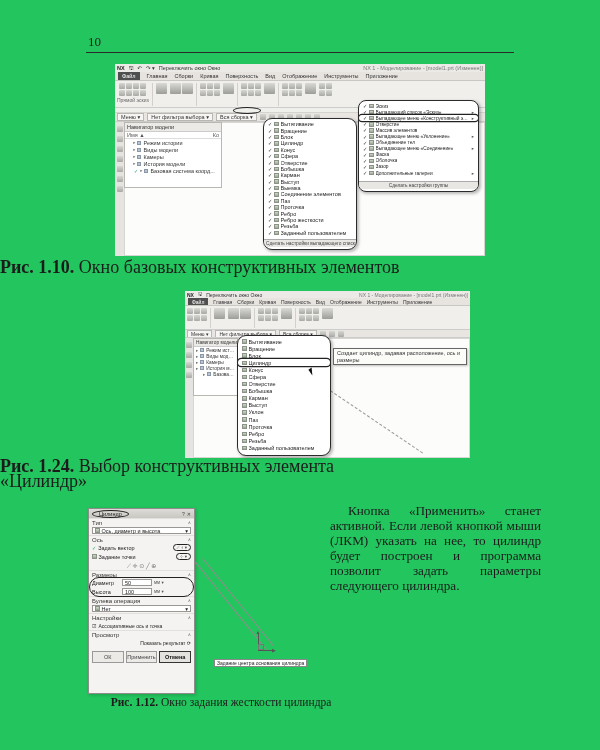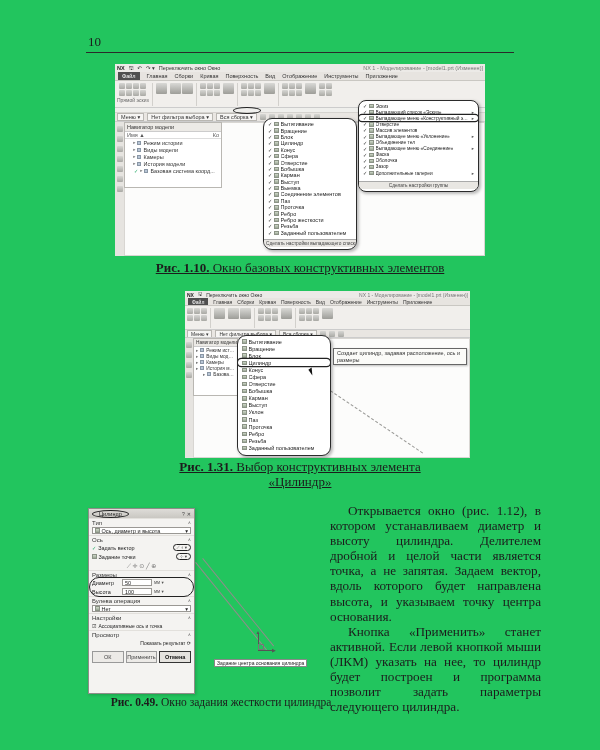--- a/index.html
+++ b/index.html
@@ -67,21 +67,21 @@
   .dash{position:absolute;border-top:1.2px dashed #9a9a97;transform-origin:left top;z-index:3;}
   .lead{position:absolute;border-top:1px solid #8e8e8a;transform-origin:left top;z-index:3;}
 
   
   .tip{position:absolute;background:#fbfbf8;border:1px solid #666;box-shadow:1px 1px 2px rgba(0,0,0,.25);
        font-size:5.5px;line-height:6.5px;padding:1px 3px;z-index:8;width:134px;}
   .cursor{position:absolute;width:0;height:0;border-left:4px solid #111;border-bottom:7px solid transparent;
           transform:rotate(-35deg);z-index:10;}
 
   
-  .cap{position:absolute;left:0;right:0;text-align:center;font-size:13px;line-height:15px;text-decoration:underline;}
+  .cap{position:absolute;left:0;right:0;font-size:18px;line-height:15px;}
   .cap b{font-weight:bold;}
   .cap3{position:absolute;left:83px;width:276px;text-align:center;font-size:11.5px;white-space:nowrap;}
   .bodytext{position:absolute;left:330px;top:503px;width:211px;font-size:13.2px;line-height:15.1px;
             text-align:justify;}
   .bodytext p{margin:0;text-indent:18px;}
 
   
   .dlg{position:absolute;left:88px;top:508px;width:107px;height:186px;background:#f4f3f1;
        border:1px solid #8f8d89;font-family:"Liberation Sans","DejaVu Sans",sans-serif;
        font-size:6px;color:#222;box-shadow:1px 1px 3px rgba(0,0,0,.2);}
@@ -729,21 +729,21 @@
           </div>
         </div>
     </div>
     <div class="cursor" style="left:125px;top:77px;"></div>
     <div class="tip" style="left:148px;top:57px;">
       <span>Создает цилиндр, задавая расположение, ось и размеры</span>
     </div>
     <div class="dash" style="left:117px;top:80px;width:146px;transform:rotate(34deg);"></div>
   </div>
   <div class="cap" style="top:459px;">
-    <b>Рис. 1.31.</b><span> Выбор конструктивных элемента</span><br>
+    <b>Рис. 1.24.</b><span> Выбор конструктивных элемента</span><br>
     <span>«Цилиндр»</span>
   </div>
 
   <div class="dlg">
     <div class="dlg-tb">
       <span class="dlg-title">Цилиндр</span>
       <span class="dlg-x">?</span>
       <span style="font-size:5px;color:#444;">✕</span>
     </div>
     <div class="sec">
@@ -828,21 +828,20 @@
     <span class="vtip">▲</span>
     <div class="vline"></div>
     <div class="hline"></div>
     <span class="htip">▶</span>
     <div class="sq"></div>
   </div>
   <div class="ptlabel">
     <span>Задание центра основания цилиндра</span>
   </div>
   <div class="cap3" style="top:696px;">
-    <b>Рис. 0.49.</b><span> Окно задания жесткости цилиндра</span>
+    <b>Рис. 1.12.</b><span> Окно задания жесткости цилиндра</span>
   </div>
 
   <div class="bodytext">
-    <p>Открывается окно (рис. 1.12), в котором устанавливаем диаметр и высоту цилиндра. Делителем дробной и целой части является точка, а не запятая. Задаем вектор, вдоль которого будет направлена высота, и указываем точку центра основания.</p>
     <p>Кнопка «Применить» станет активной. Если левой кнопкой мыши (ЛКМ) указать на нее, то цилиндр будет построен и программа позволит задать параметры следующего цилиндра.</p>
   </div>
 
 </div>
 
 </body></html>

